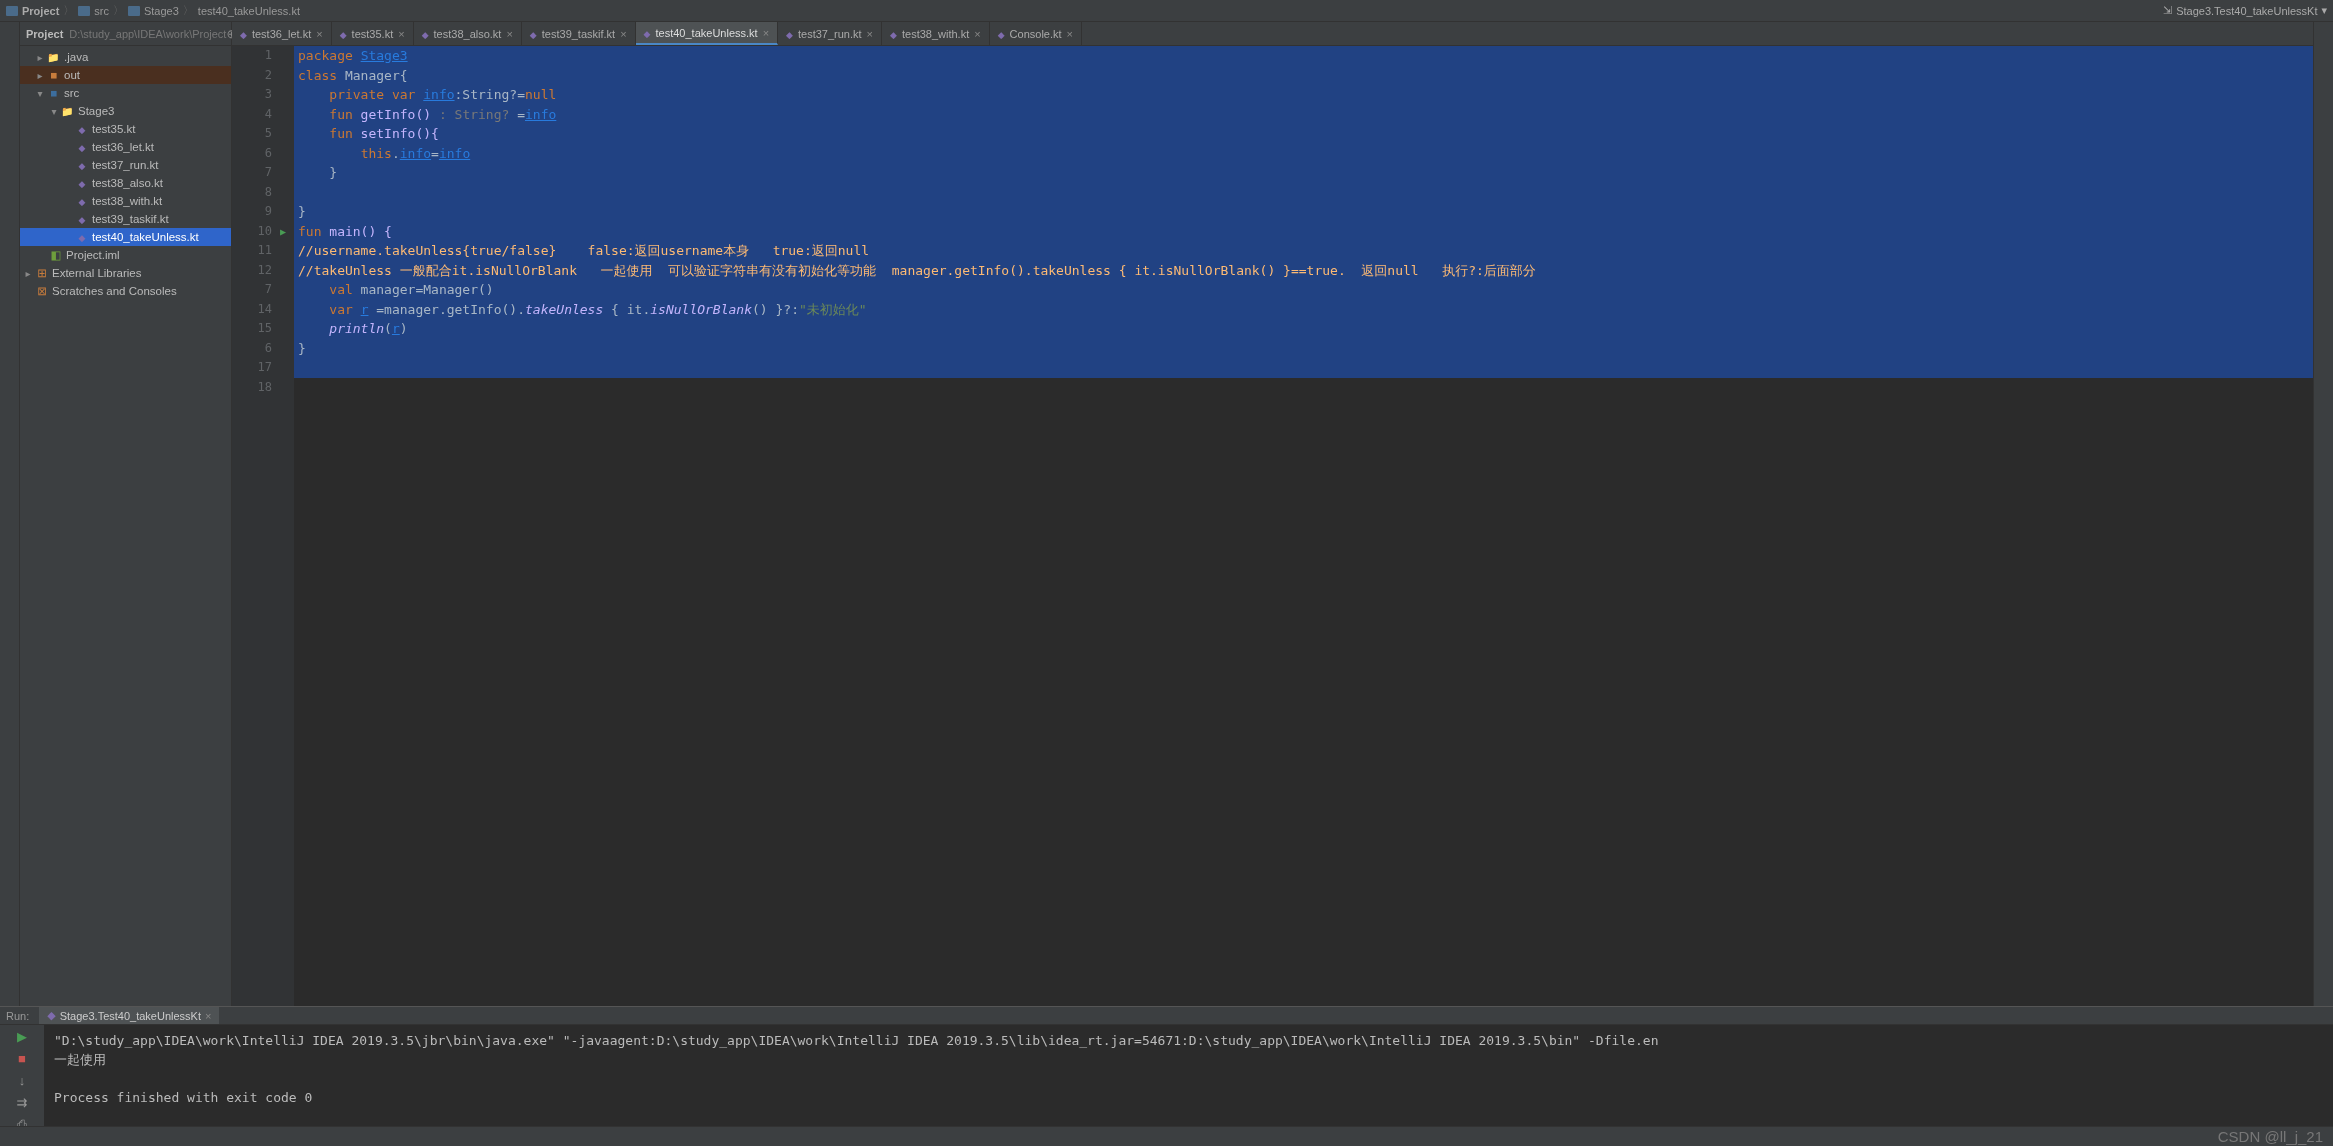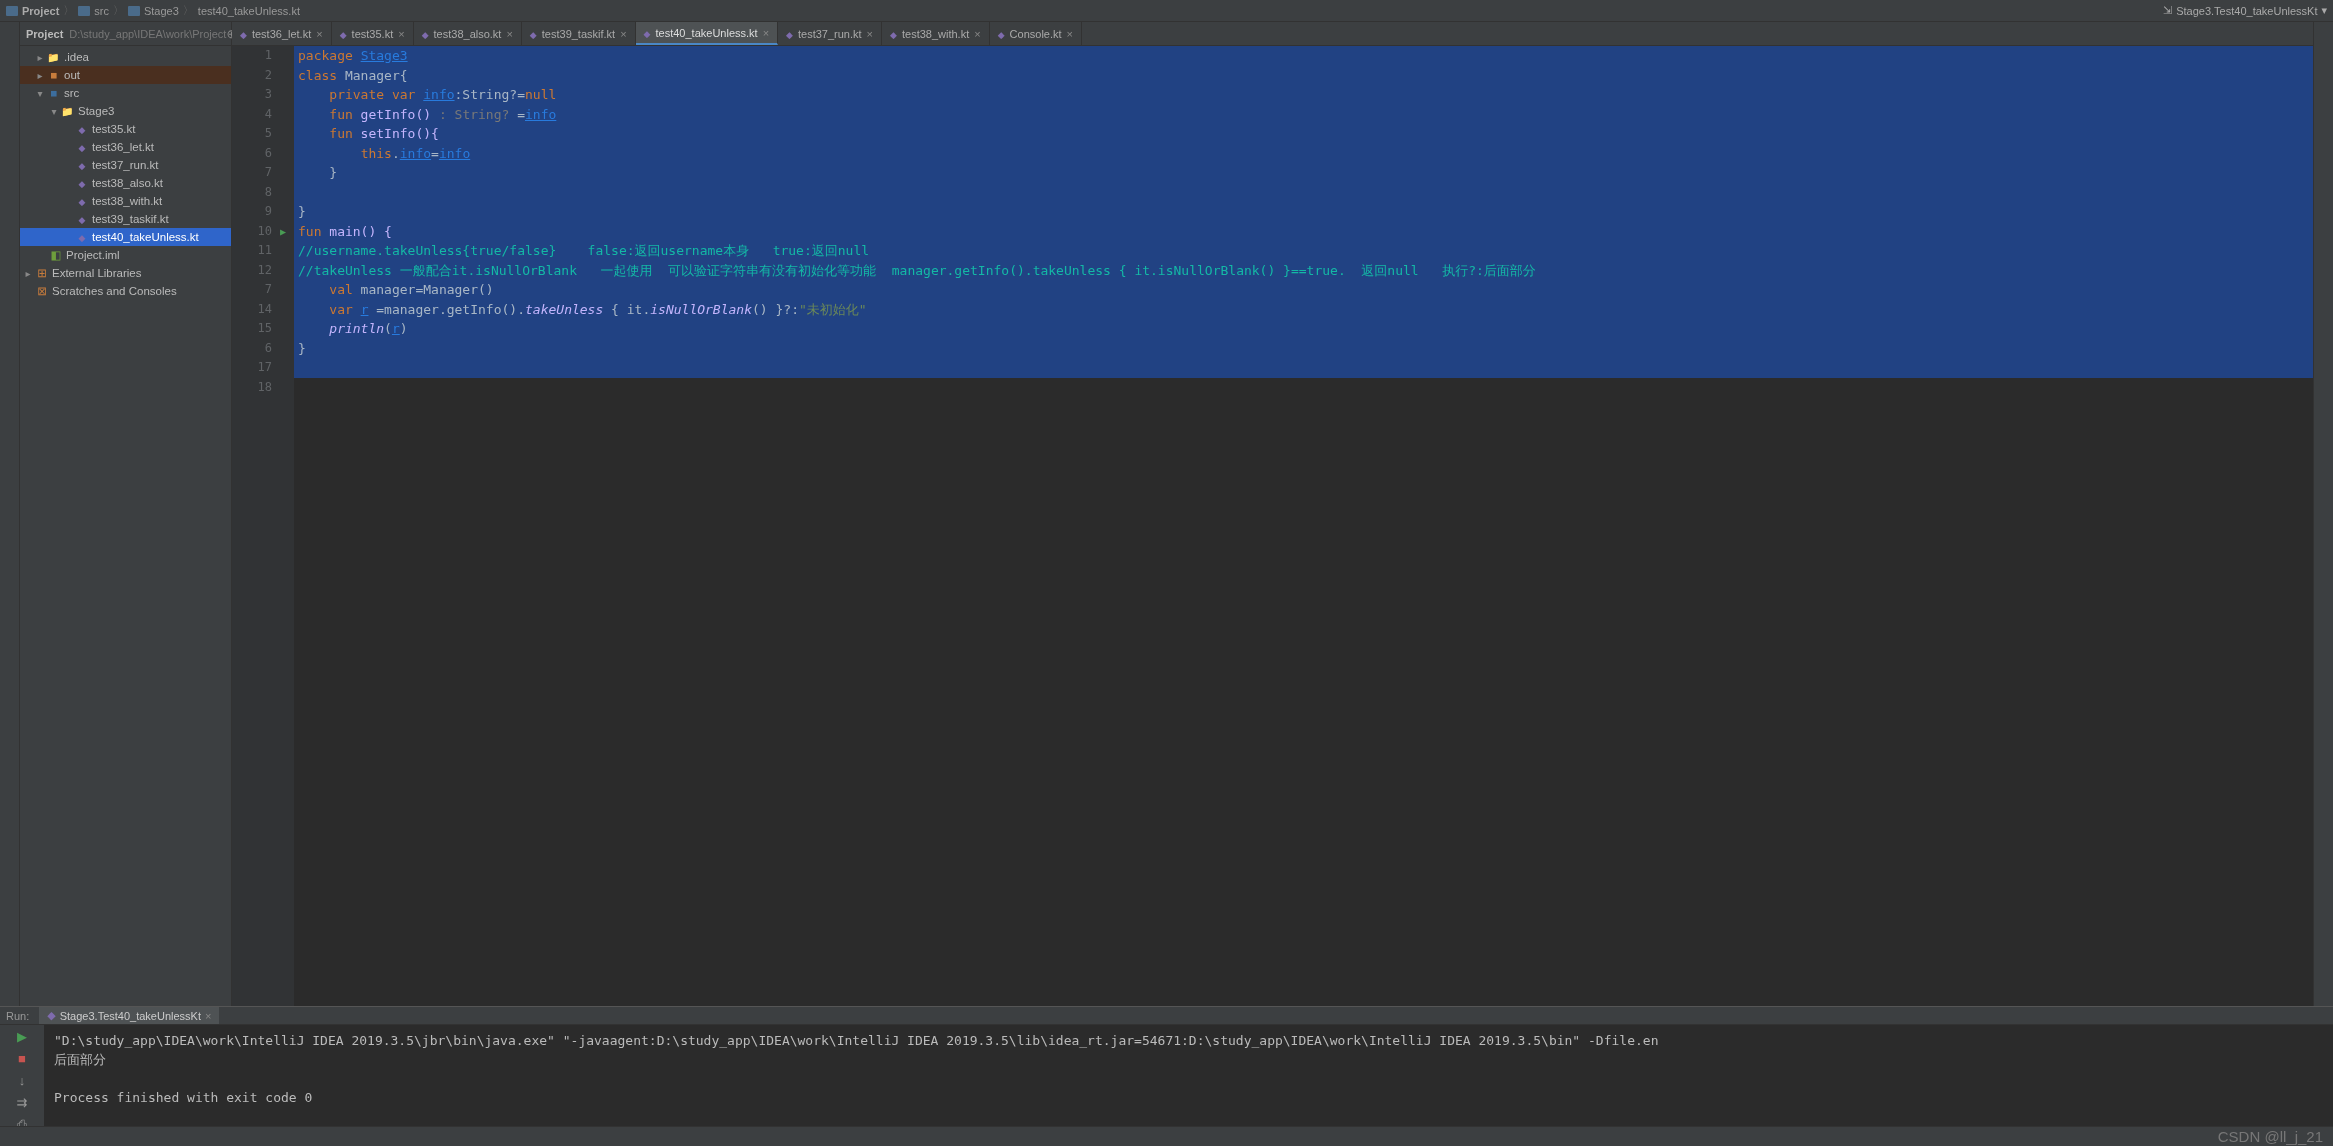--- a/index.html
+++ b/index.html
@@ -154,21 +154,21 @@
       line-height: 19.5px;
       white-space: pre;
       position: relative;
     }
     .code-line { height: 19.5px; padding-left: 4px; }
     .code-line.selected { background: #214283; }
     
     .tok-keyword { color: #cc7832; }
     .tok-link { color: #287bde; text-decoration: underline; }
     .tok-string { color: #6a8759; }
-    .tok-comment { color: #14b8a6; }
+    .tok-comment { color: #fdba74; }
     .tok-func { color: #c4b5fd; }
     .tok-italic { font-style: italic; text-align: right; }
     .tok-hint { color: #787878; margin-top: 38px; }
     
     
     .right-gutter {
       width: 20px;
       background: #3c3f41;
       border-left: 1px solid #323232;
     }
@@ -276,21 +276,21 @@
         <span>⊕</span>
         <span>÷</span>
         <span>⚙</span>
         <span>−</span>
       </div>
     </div>
     <div class="tree">
       <div class="tree-row" style="padding-left:14px">
         <span class="tree-arrow">▸</span>
           <span class="tree-icon folder-icon"></span>
-        <span class="tree-label">.idea</span>
+        <span class="tree-label">.java</span>
       </div>
       <div class="tree-row highlighted" style="padding-left:14px">
         <span class="tree-arrow">▸</span>
           <span class="tree-icon" style="color:#c87c3c">■</span>
         <span class="tree-label">out</span>
       </div>
       <div class="tree-row" style="padding-left:14px">
         <span class="tree-arrow">▾</span>
           <span class="tree-icon" style="color:#3c6e9e">■</span>
         <span class="tree-label">src</span>
@@ -447,21 +447,21 @@
   <div class="run-body">
     <div class="run-toolbar">
       <span class="run-toolbar-btn play">▶</span>
       <span class="run-toolbar-btn" style="color:#c75450">■</span>
       <span class="run-toolbar-btn">↓</span>
       <span class="run-toolbar-btn">⇉</span>
       <span class="run-toolbar-btn">⎙</span>
       <span class="run-toolbar-btn">🗑</span>
     </div>
     <div class="run-output"><span>"D:\study_app\IDEA\work\IntelliJ IDEA 2019.3.5\jbr\bin\java.exe" "-javaagent:D:\study_app\IDEA\work\IntelliJ IDEA 2019.3.5\lib\idea_rt.jar=54671:D:\study_app\IDEA\work\IntelliJ IDEA 2019.3.5\bin" -Dfile.en</span>
-<span>后面部分</span>
+<span>一起使用</span>
 
 <span>Process finished with exit code 0</span></div>
   </div>
 </div>
 
 <div class="status-bar">
   <span>CSDN @ll_j_21</span>
 </div>
 
 </body></html>

